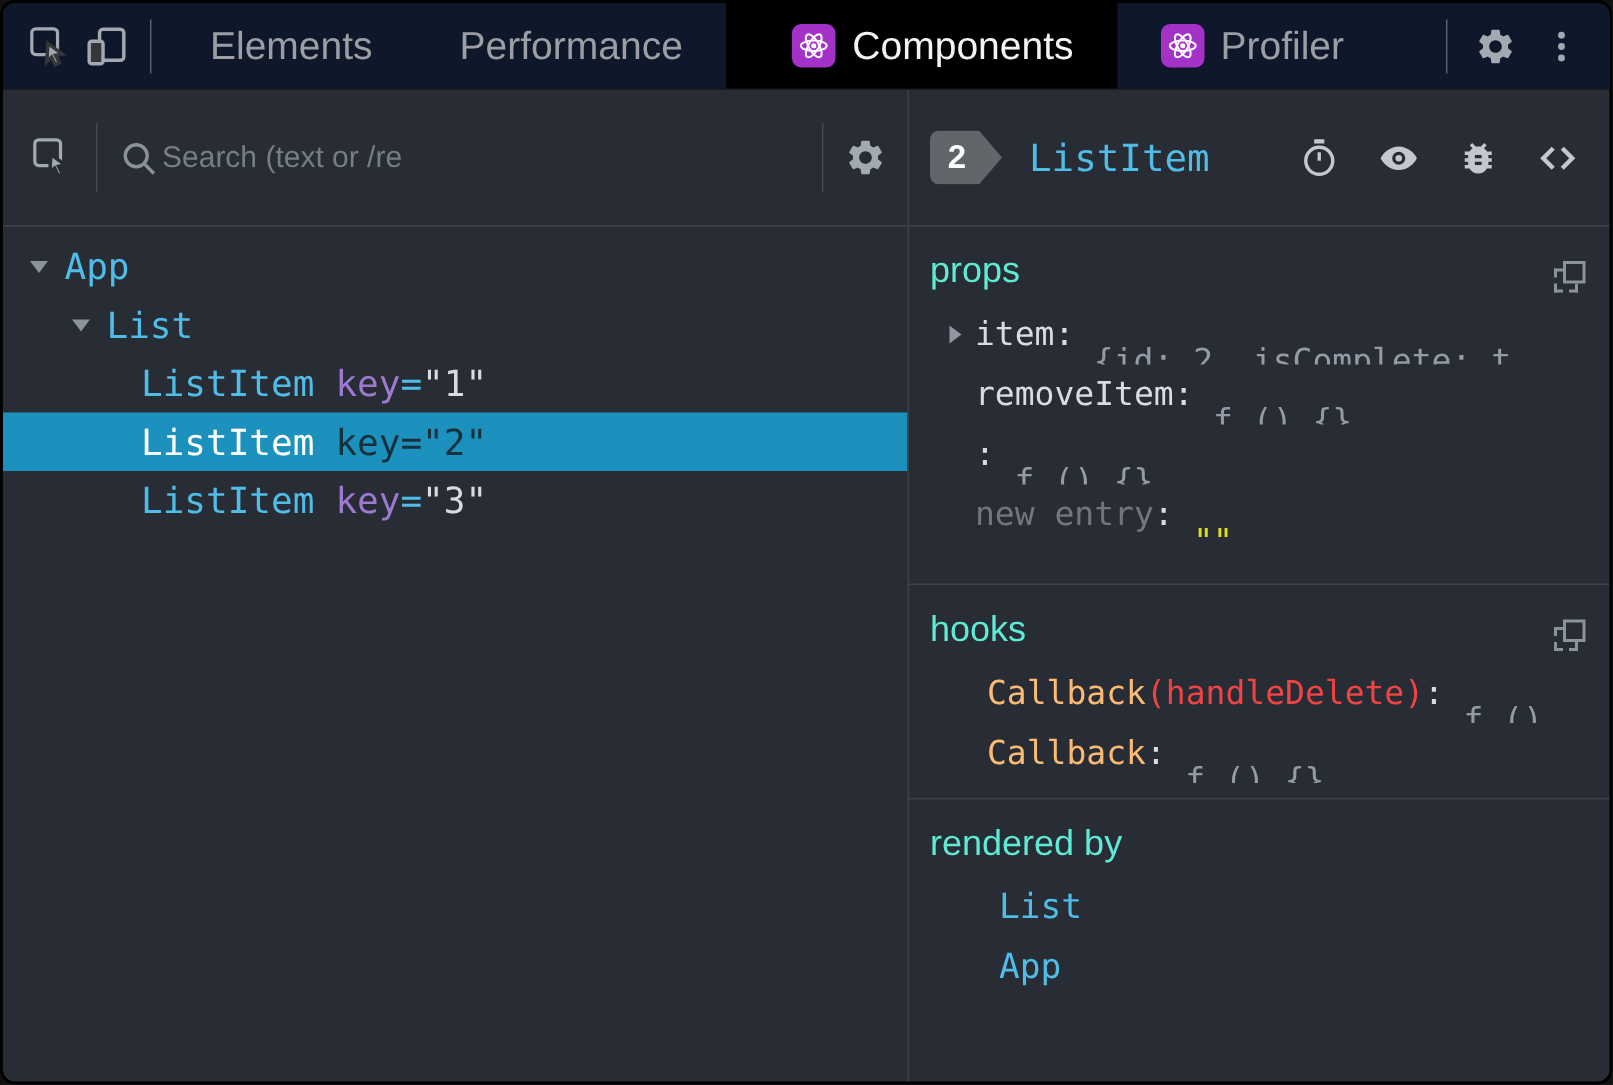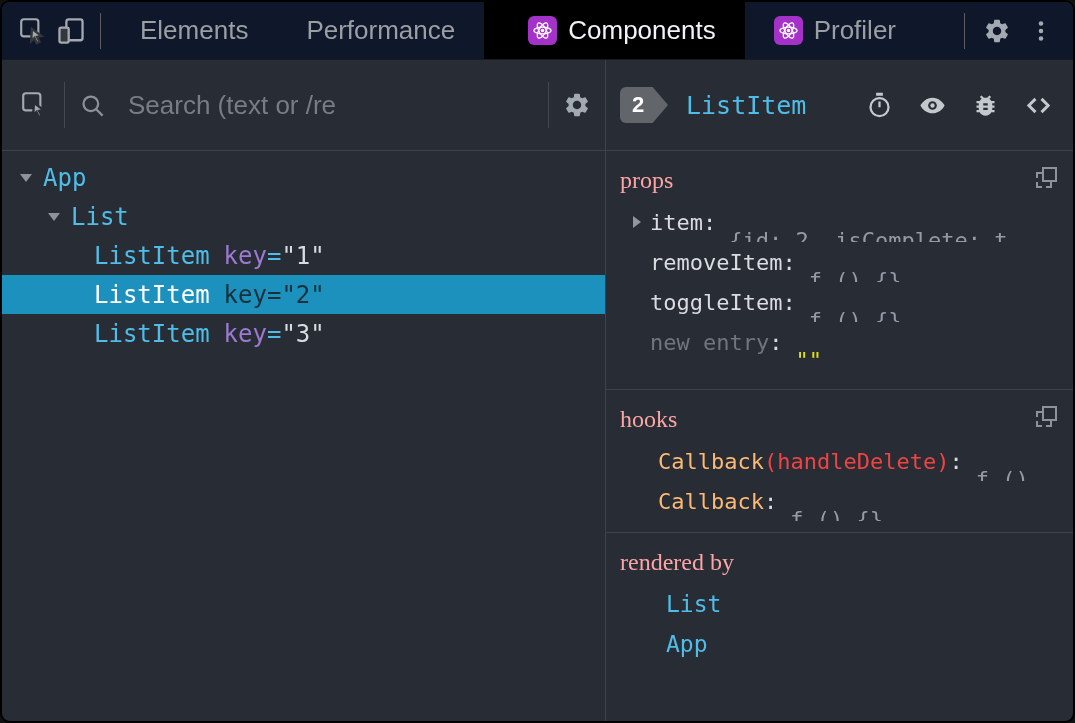--- a/index.html
+++ b/index.html
@@ -28,21 +28,21 @@
   .tabbar-right .tb-iconbtn { width:44px; }
   
   .main { flex:1; display:flex; min-height:0; }
   .left { width:604px; min-width:604px; border-right:1px solid #3e434a;
     display:flex; flex-direction:column; }
   .left-toolbar { height:91px; min-height:91px; border-bottom:1px solid #3e434a;
     display:flex; align-items:center; padding:0 14px 0 18px; }
   .lt-divider { width:1px; height:46px; background:#43474e; margin:0 14px; }
   .icon { display:flex; align-items:center; justify-content:center; color:#a3a9b1; cursor:pointer; }
   .search-input { flex:1; min-width:0; background:transparent; border:none; outline:none;
-    color:#bef264; font-size:26px; font-family:"Liberation Sans",sans-serif; margin-left:22px; }
+    color:#bef264; font-size:20px; font-family:"Liberation Sans",sans-serif; margin-left:2px; }
   .search-input::placeholder { color:#777d85; }
   
   .tree { flex:1; padding-top:7px; font-family:"DejaVu Sans Mono",monospace; font-size:24px; overflow:hidden; }
   .tree-row { height:39px; display:flex; align-items:center; cursor:pointer; white-space:pre; }
   .tree-row.d0 { padding-left:18px; }
   .tree-row.d1 { padding-left:46px; }
   .tree-row.d2 { padding-left:92px; }
   .tri-down { width:0; height:0; border-left:6.5px solid transparent;
     border-right:6.5px solid transparent; border-top:8px solid #8d939b; margin-right:11px; flex:none; }
   .t-name { color:#4fbde8; }
@@ -62,22 +62,22 @@
     width:48px; height:36px; flex:none; display:flex; align-items:center; justify-content:center;
     padding-right:12px; border-radius:6px 0 0 6px;
     clip-path:polygon(0 0,68% 0,100% 50%,68% 100%,0 100%); }
   .comp-name { color:#4fbde8; font-family:"DejaVu Sans Mono",monospace; font-size:25px; margin-left:18px; }
   .header-icons { margin-left:auto; display:flex; align-items:center; gap:25px; color:#c3c8cd; }
   .section { border-bottom:1px solid #3e434a; padding:16px 16px 0 14px;
     font-family:"DejaVu Sans Mono",monospace; overflow:hidden; }
   .section.props { height:239px; min-height:239px; }
   .section.hooks { height:143px; min-height:143px; }
   .section.rendered { flex:1; border-bottom:none; }
-  .section-title { font-family:Liberation Serif, serif; font-size:24px; color:#fca5a5;
-    display:flex; align-items:flex-start; justify-content:space-between; margin-bottom:8px; }
+  .section-title { font-family:Liberation Sans, sans-serif; font-size:24px; color:#5eead4;
+    display:flex; align-items:flex-end; justify-content:space-between; margin-bottom:8px; }
   .copy-icon { width:21px; height:21px; position:relative; cursor:pointer; flex:none; }
   .copy-icon::before { content:""; position:absolute; left:0; bottom:0; width:12px; height:12px;
     border:2px dashed #8d939a; }
   .copy-icon::after { content:""; position:absolute; right:0; top:0; width:11px; height:11px;
     border:2px solid #8d939a; background:#282c34; }
   .prow { height:40px; display:flex; align-items:center; font-size:22px; white-space:pre; overflow:hidden; }
   .arrow-cell { width:26px; flex:none; display:flex; justify-content:center; margin-left:4px; }
   .arrow-right { width:0; height:0; border-top:6.5px solid transparent;
     border-bottom:6.5px solid transparent; border-left:8.5px solid #9196a0; cursor:pointer; }
   .pname { color:#d9dde2; }
@@ -254,21 +254,21 @@
         <div class="prow">
           <span class="arrow-cell"><span class="arrow-right"></span></span>
           <span class="pname">item</span><span class="psep">:</span><span class="pval">{id: 2, isComplete: t…</span>
         </div>
         <div class="prow">
           <span class="arrow-cell"></span>
           <span class="pname">removeItem</span><span class="psep">:</span><span class="pval">ƒ () {}</span>
         </div>
         <div class="prow">
           <span class="arrow-cell"></span>
-          <span class="pname">toggleItem</span><span class="psep">:</span><span class="pval">ƒ () {}</span>
+          <span class="psep">:</span><span class="pval">ƒ () {}</span>
         </div>
         <div class="prow">
           <span class="arrow-cell"></span>
           <span class="pname dim">new entry</span><span class="psep">:</span><span class="pval yellow">""</span>
         </div>
       </div>
 
       <div class="section hooks">
         <div class="section-title">
           <span>hooks</span>

